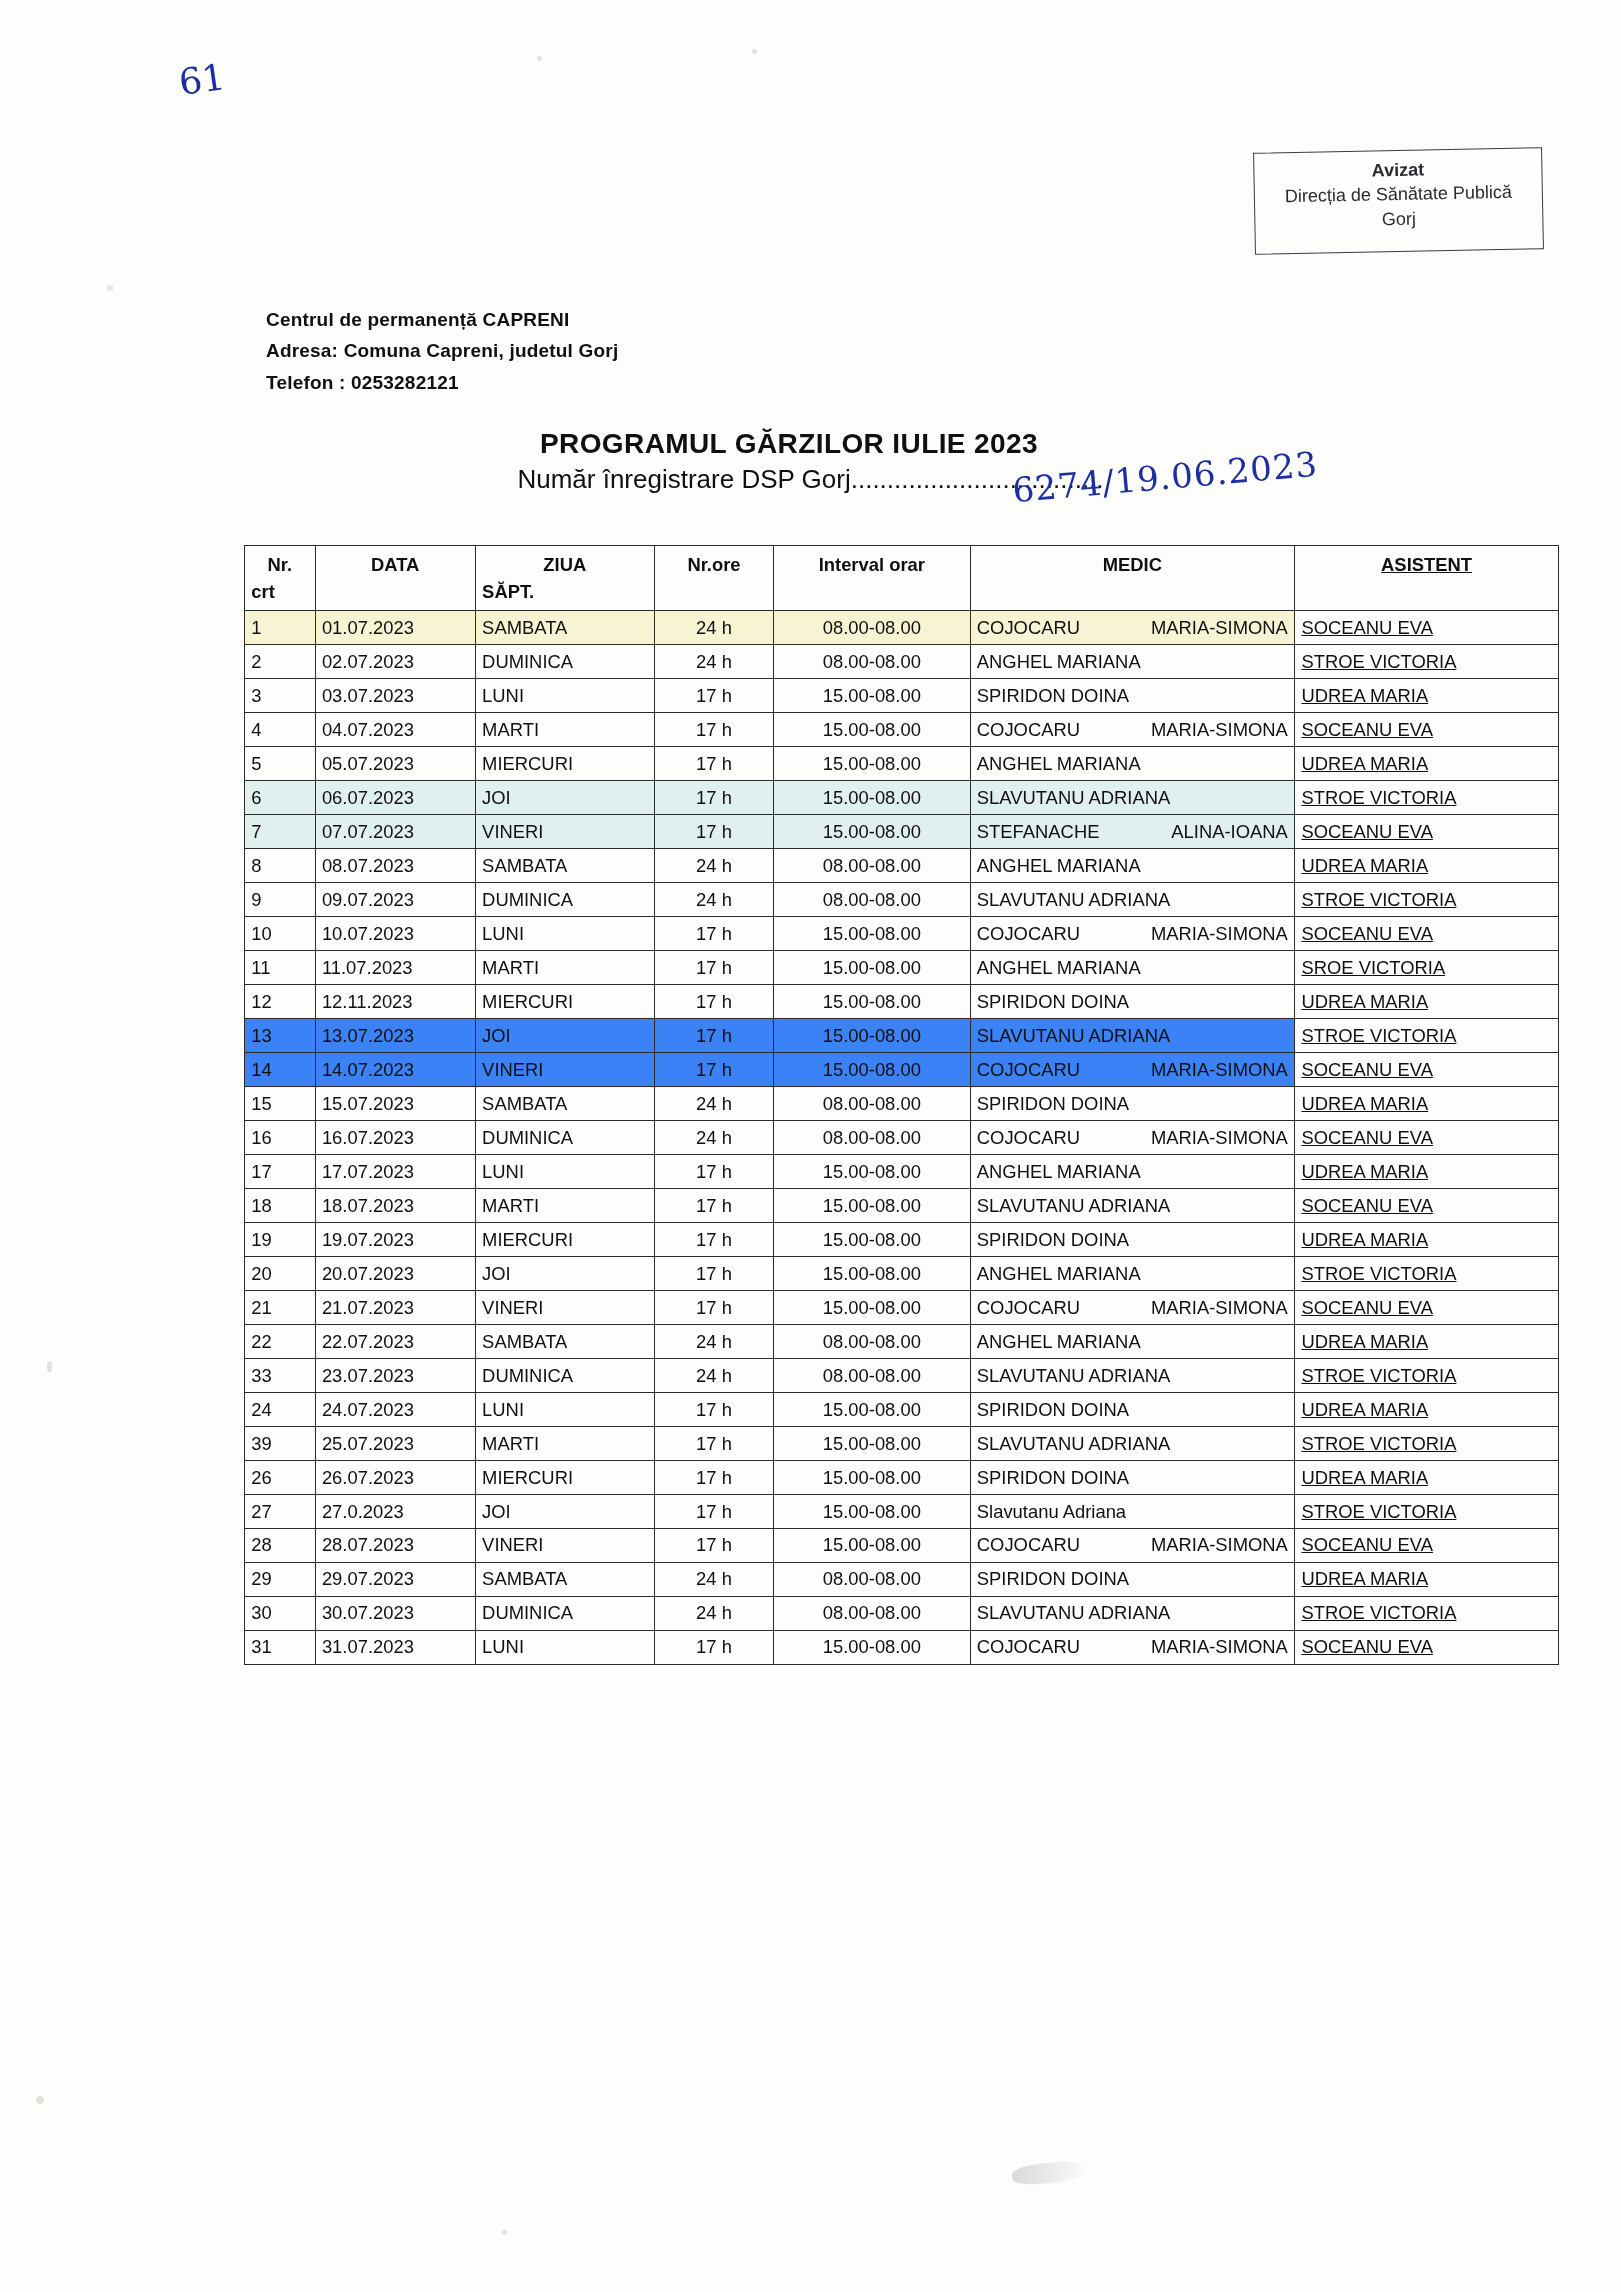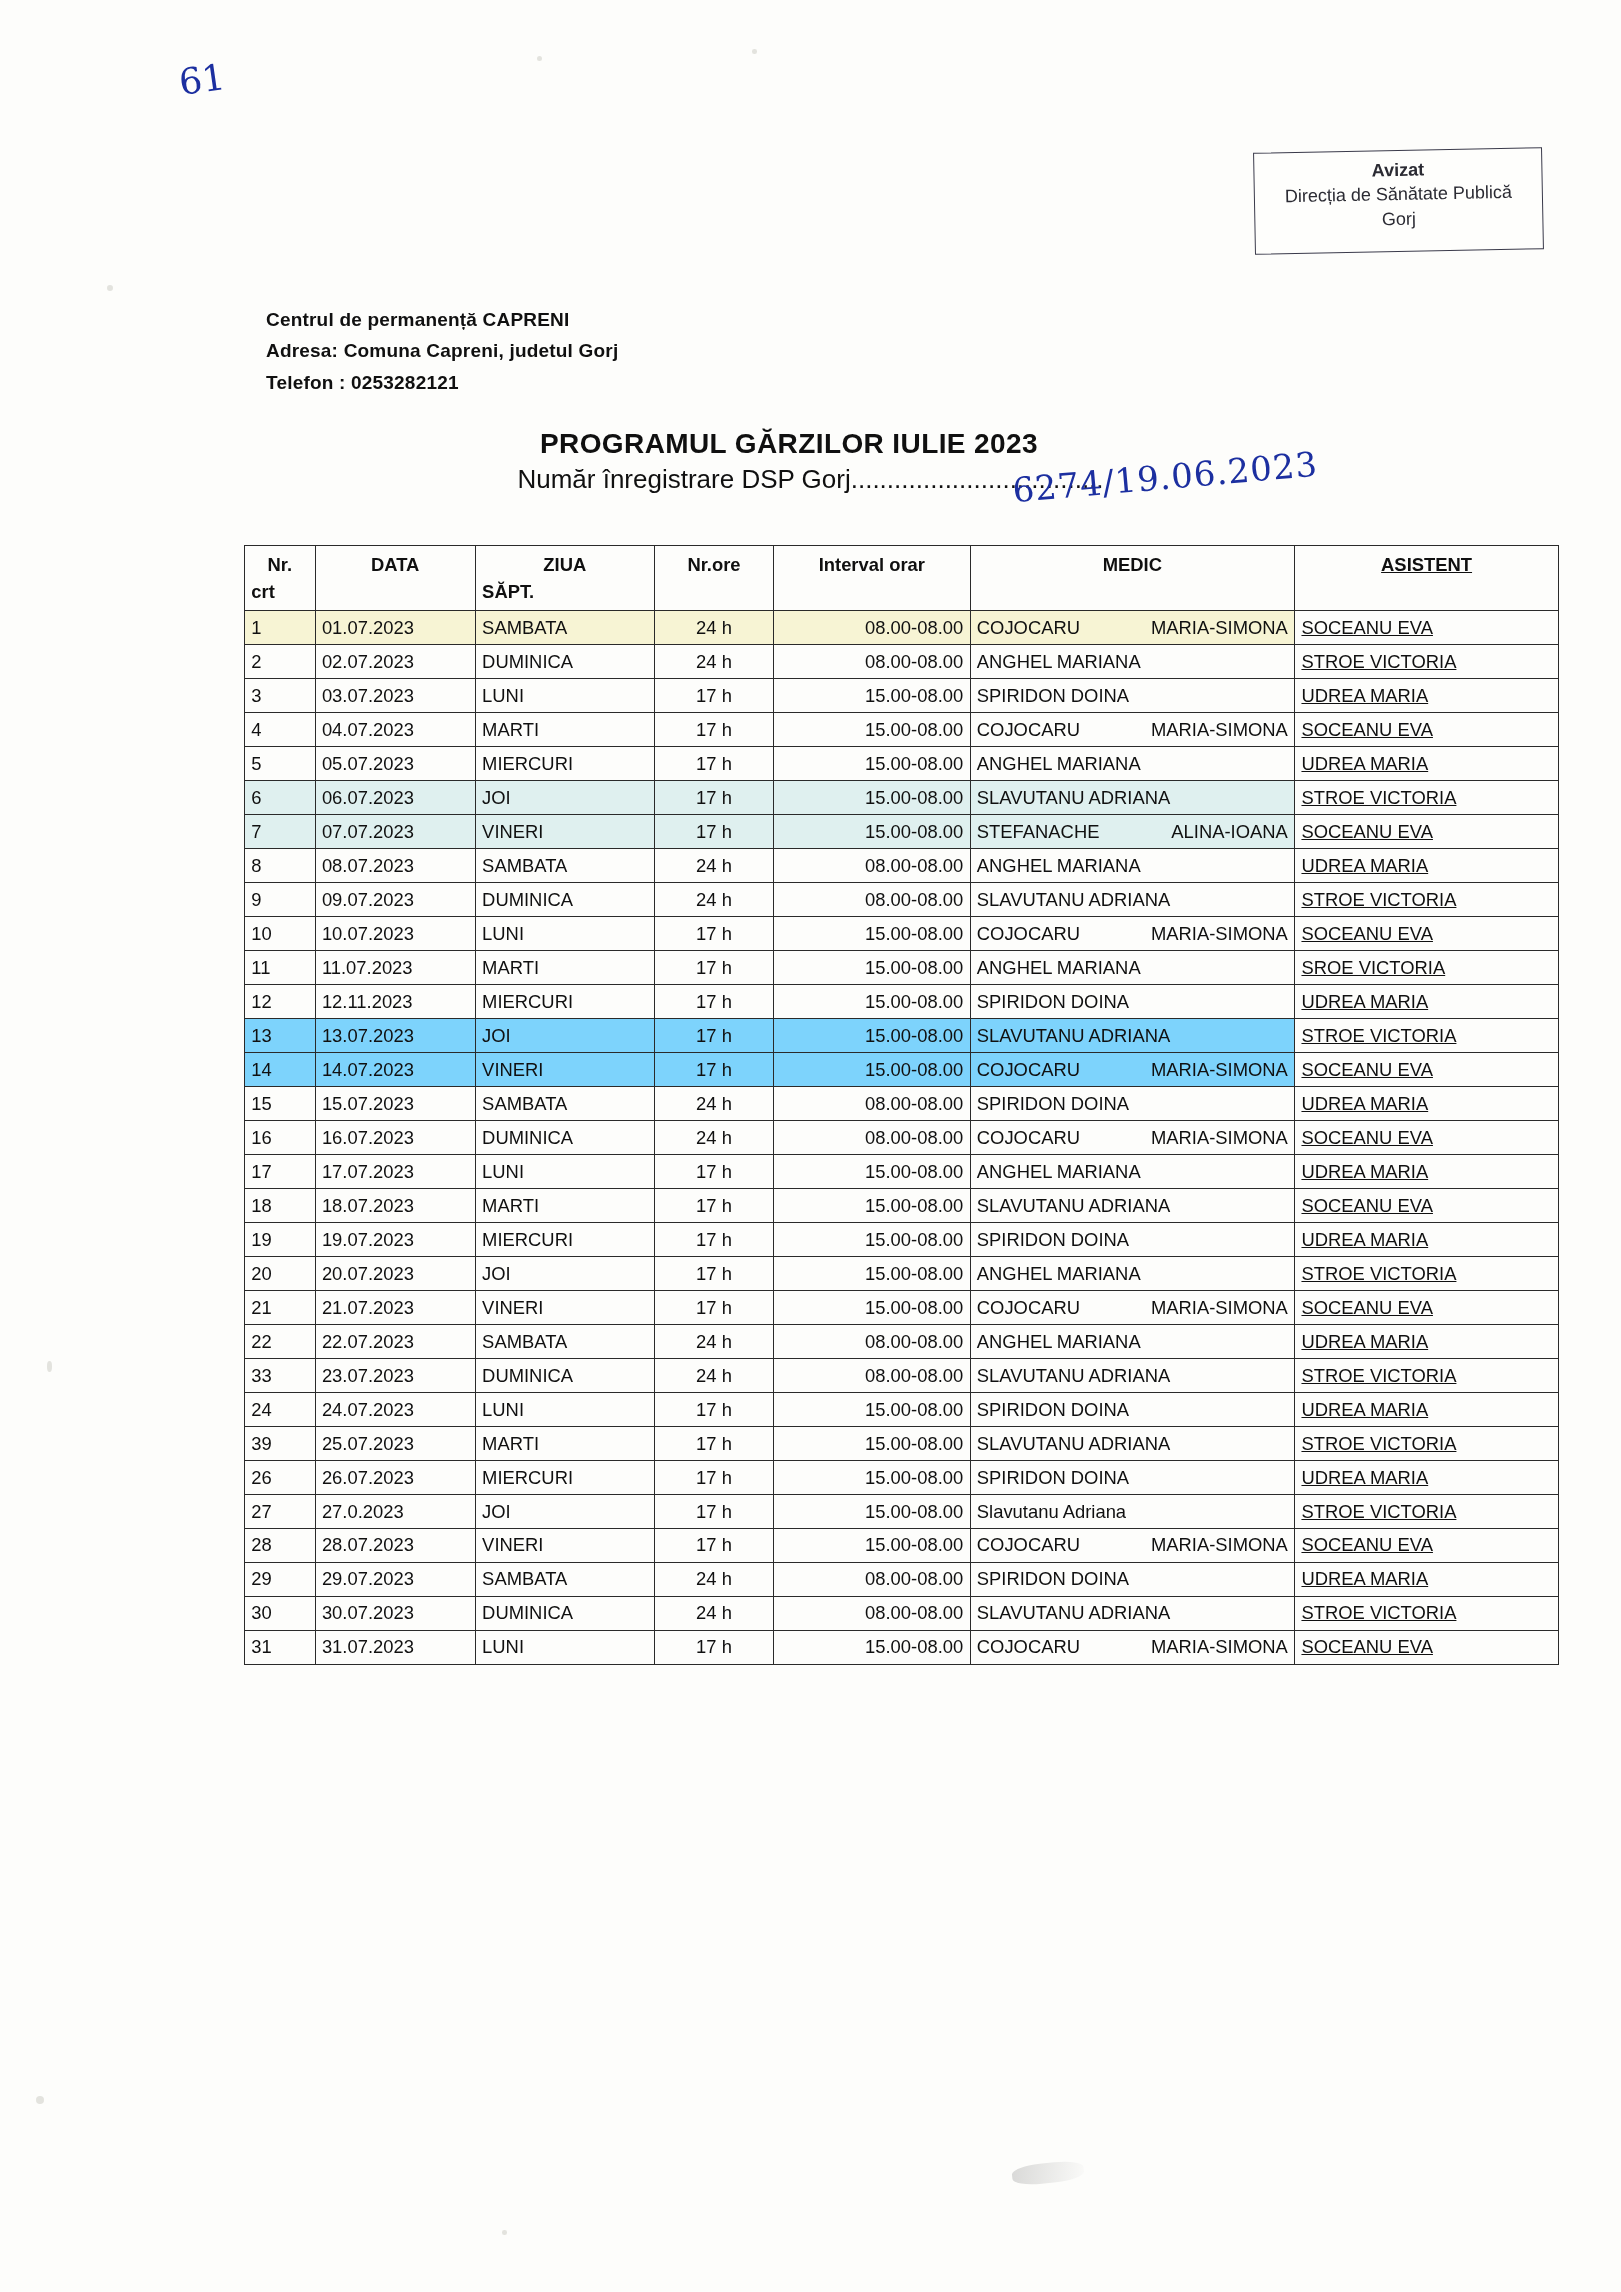--- a/index.html
+++ b/index.html
@@ -116,36 +116,36 @@
     text-align: center;
     font-weight: bold;
     font-size: 18.4px;
     padding-top: 4.5px;
     padding-bottom: 4.5px;
   }
   .c-nr     { width: 59px;  text-align: left; padding-left: 9px; }
   .c-data   { width: 150px; text-align: left; padding-left: 12.5px; }
   .c-ziua   { width: 170px; text-align: left; padding-left: 12.5px; }
   .c-ore    { width: 109px; text-align: center; }
-  .c-int    { width: 190px; text-align: right; padding-left: 10.7px; }
+  .c-int    { width: 190px; text-align: center; padding-left: 10.7px; }
   .c-medic  { width: 319px; }
   .c-asist  { width: 260px; text-align: left; padding-left: 10.7px; text-decoration: underline; }
 
   th.c-nr, th.c-data, th.c-ziua, th.c-int, th.c-asist { text-align: center; padding-left: 6.3px; }
 
   .medic-cell {
     display: flex;
     justify-content: space-between;
   }
   .medic-cell.single { display: block; }
 
   
   .hl-yellow { background: #f7f4d4; }
   .hl-cyan   { background: #dff0ef; }
-  .hl-cyan2  { background: #7dd3fc; margin-top: 48px; }
+  .hl-cyan2  { background: #3b82f6; margin-top: 48px; }
 
   
   .speck {
     position: absolute;
     background: #c9c9c2;
     border-radius: 50%;
     opacity: 0.5;
   }
   .smudge {
     position: absolute;

